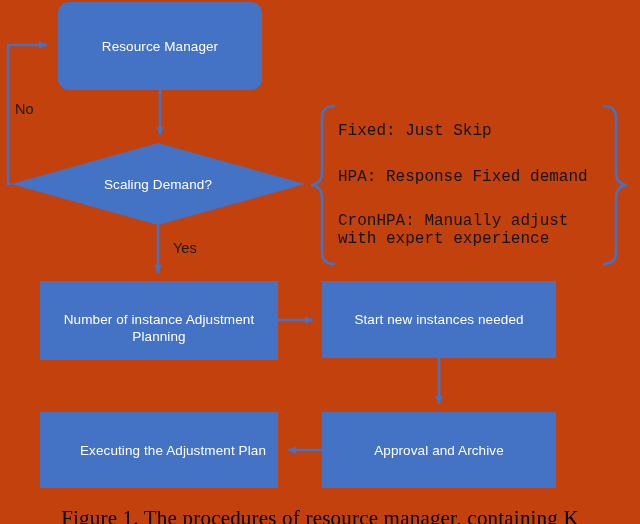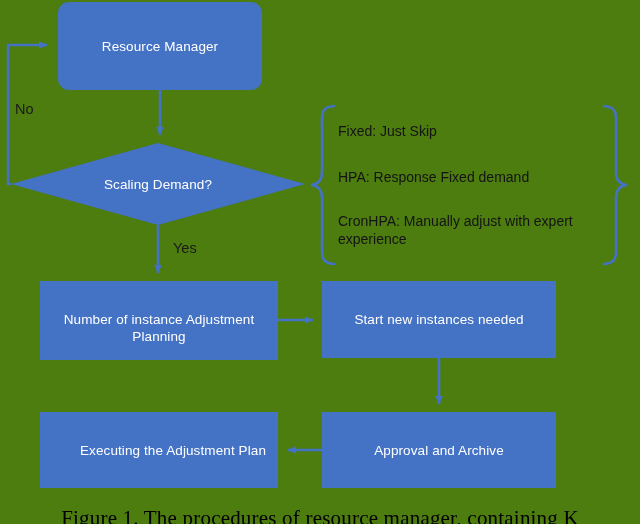--- a/index.html
+++ b/index.html
@@ -9,21 +9,21 @@
     background: #ffffff;
   }
   body {
     font-family: "Liberation Sans", sans-serif;
   }
   #figure-root {
     position: relative;
     width: 640px;
     height: 524px;
     overflow: hidden;
-    background: #4d7c0f;
+    background: #c2410c;
   }
   #flow-svg {
     position: absolute;
     left: 0;
     top: 0;
     width: 640px;
     height: 524px;
   }
   .node-label {
     position: absolute;
@@ -42,22 +42,22 @@
     position: absolute;
     color: #1a1a1a;
     font-family: "Liberation Sans", sans-serif;
     font-size: 14.5px;
     line-height: 17px;
     white-space: nowrap;
   }
   .annotation-line {
     position: absolute;
     color: #141414;
-    font-family: Liberation Sans, sans-serif;
-    font-size: 14px;
+    font-family: Liberation Mono, monospace;
+    font-size: 16px;
     line-height: 18px;
     white-space: pre-wrap;
   }
   #caption {
     position: absolute;
     left: 0;
     top: 505px;
     width: 640px;
     height: 19px;
     overflow: hidden;

